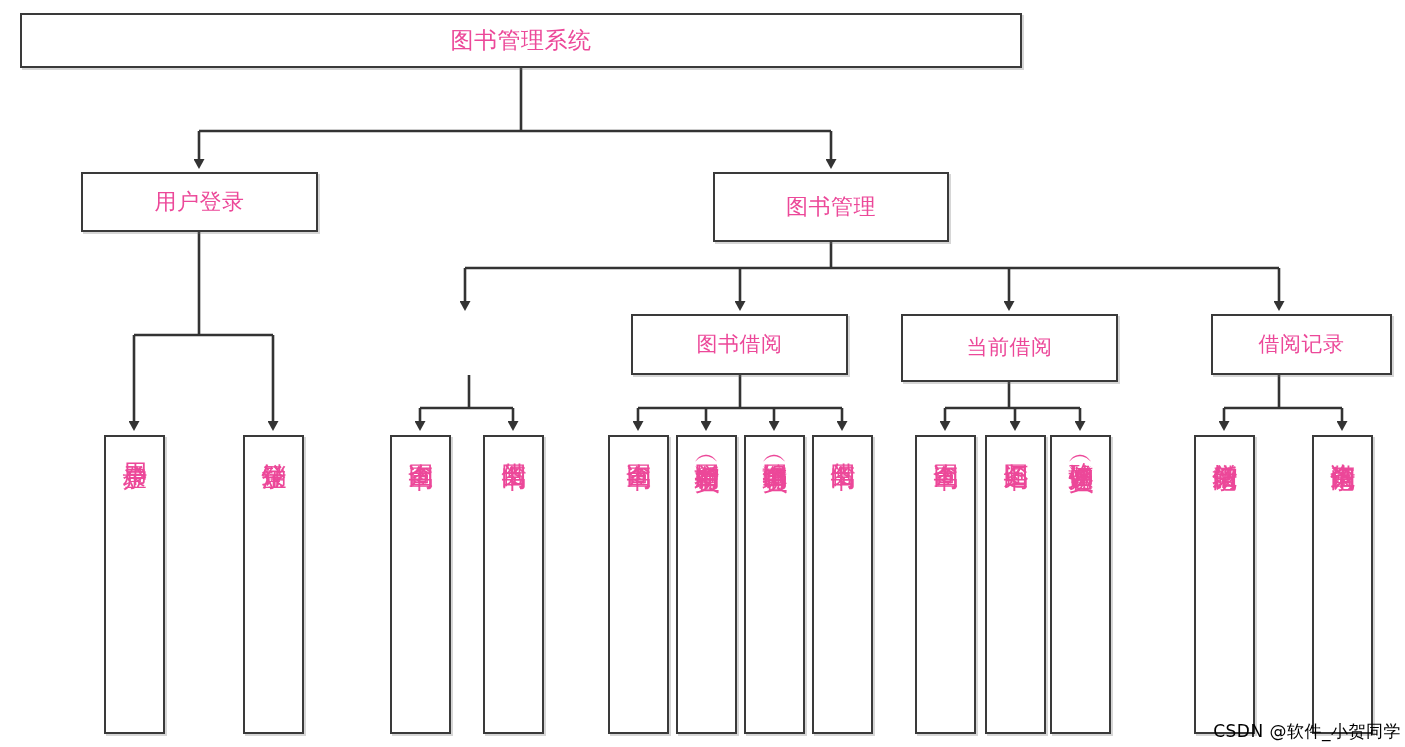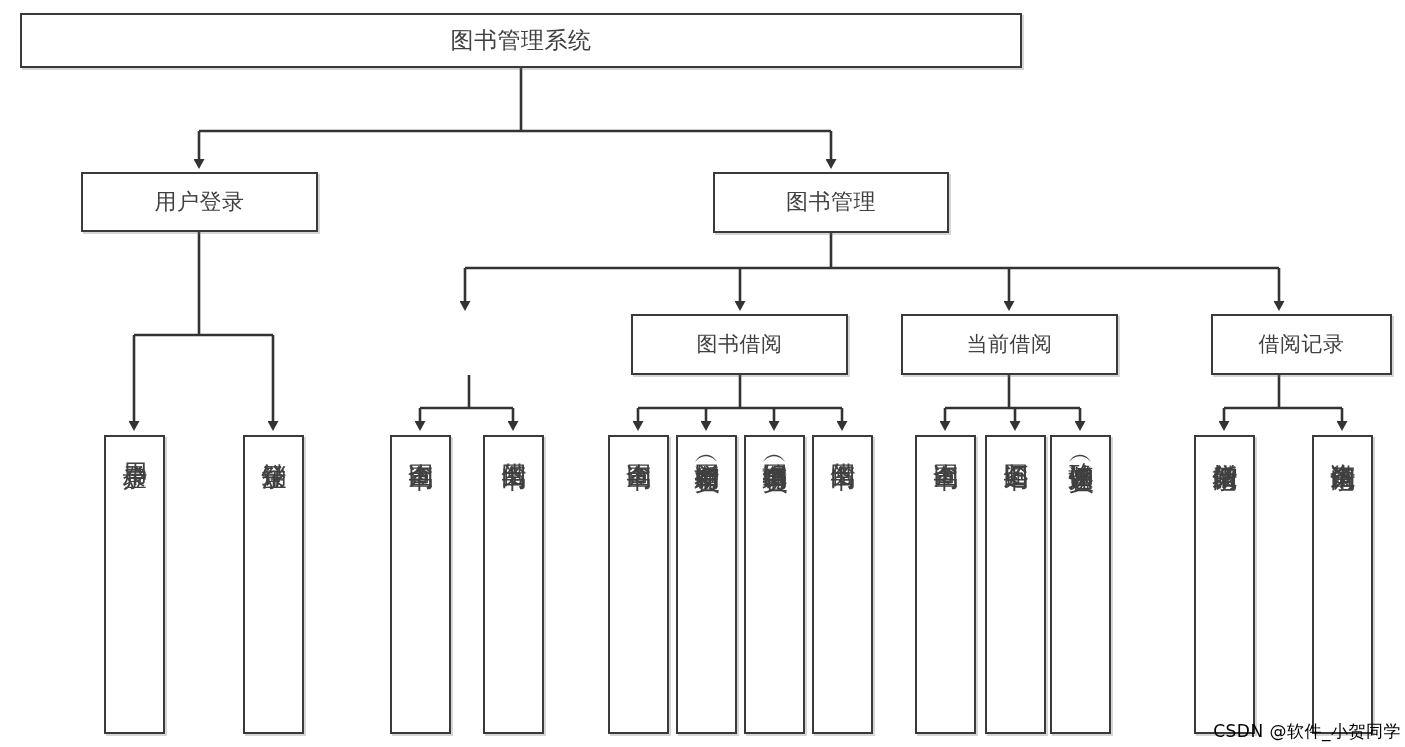--- a/index.html
+++ b/index.html
@@ -26,21 +26,21 @@
     pointer-events: none;
   }
   .node {
     position: absolute;
     box-sizing: border-box;
     border: 2px solid #3a3a3a;
     background: #ffffff;
     display: flex;
     align-items: center;
     justify-content: center;
-    color: #404040;
+    color: #ec4899;
     box-shadow: 2px 2px 0 rgba(120,120,120,0.30);
   }
   .node .label {
     display: block;
     line-height: 1.12;
     letter-spacing: 0.5px;
     white-space: nowrap;
   }
   .node.root .label { font-size: 23px; }
   .node.level2 .label { font-size: 22px; }
@@ -122,28 +122,28 @@
     </g>
   </svg>
 
   <div class="node root" style="left:20px; top:13px; width:1002px; height:55px;">
     <span class="label">图书管理系统</span>
   </div>
 
   <div class="node level2" style="left:81px; top:172px; width:237px; height:60px;">
     <span class="label">用户登录</span>
   </div>
-  <div class="node level2" style="left:713px; top:172px; width:236px; height:61px;">
+  <div class="node level2" style="left:713px; top:172px; width:236px; height:70px;">
     <span class="label">图书管理</span>
   </div>
 
   <div class="node level3" style="left:631px; top:314px; width:217px; height:61px;justify-content:center;">
     <span class="label">图书借阅</span>
   </div>
-  <div class="node level3" style="left:901px; top:314px; width:217px; height:61px;text-align:right;">
+  <div class="node level3" style="left:901px; top:314px; width:217px; height:68px;text-align:right;">
     <span class="label">当前借阅</span>
   </div>
   <div class="node level3" style="left:1171px; top:314px; width:181px; height:61px;margin-left:40px;">
     <span class="label">借阅记录</span>
   </div>
 
   <div class="node leaf" style="left:104px; top:435px; width:61px; height:299px;">
     <span class="label">用户登录</span>
   </div>
   <div class="node leaf" style="left:243px; top:435px; width:61px; height:299px;">

